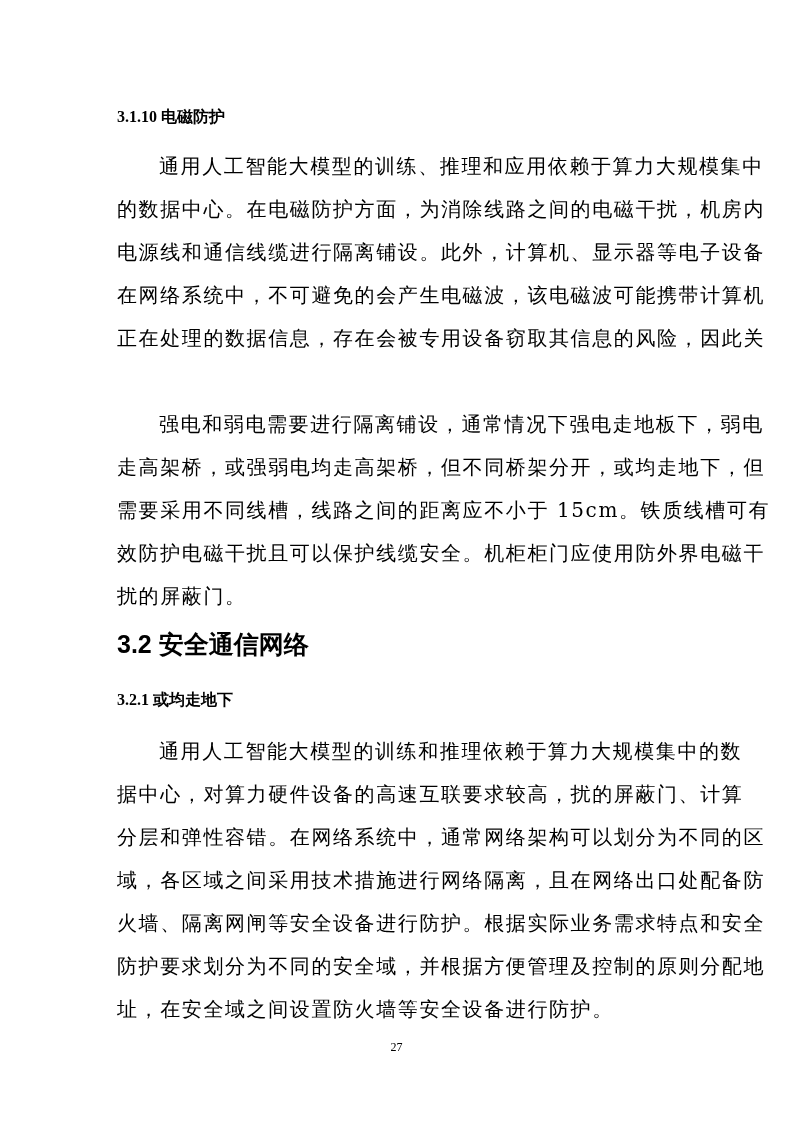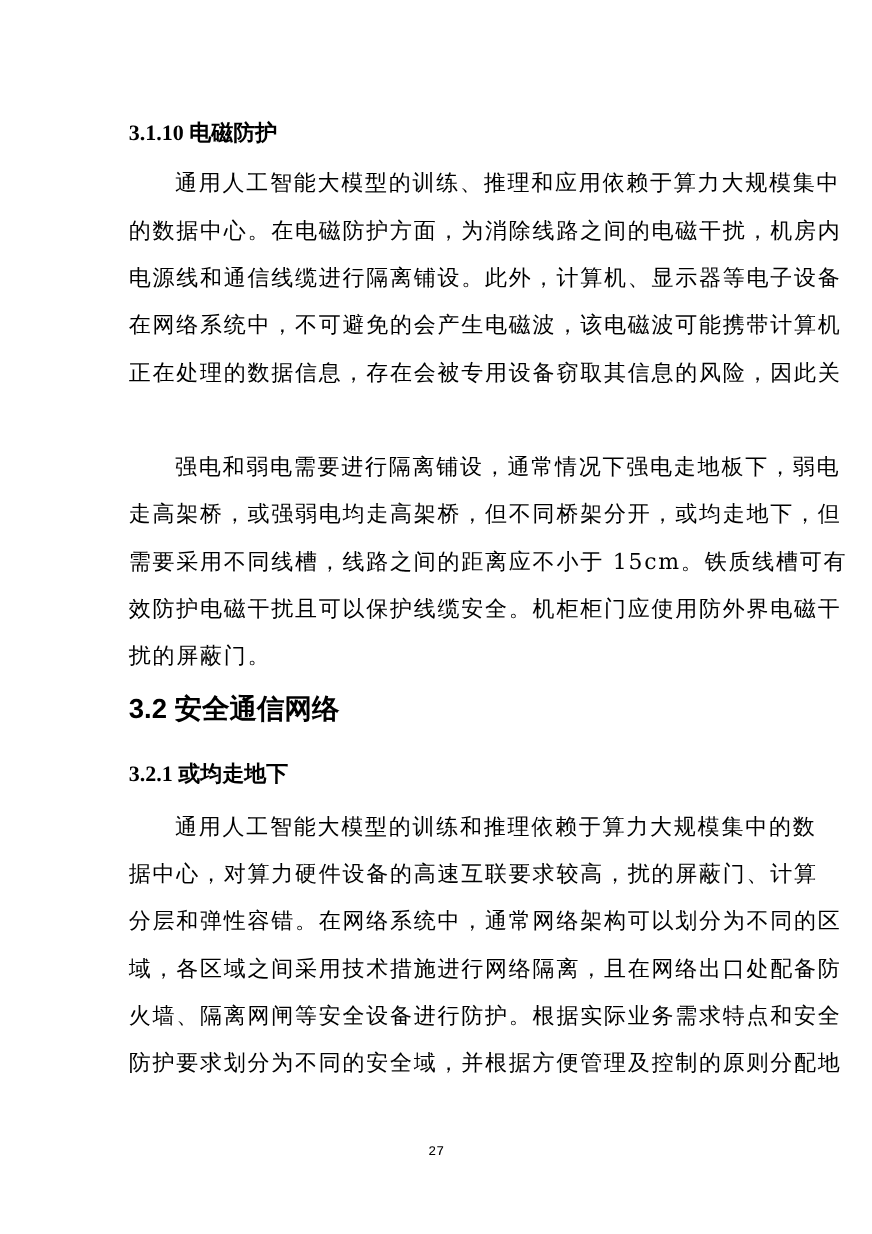--- a/index.html
+++ b/index.html
@@ -1,28 +1,28 @@
 <!DOCTYPE html>
 <html><head>
   <meta charset="utf-8">
   <style>
     html, body { margin: 0; padding: 0; background: #ffffff; }
     body { width: 793px; height: 1122px; position: relative; overflow: hidden;
       font-family: "DejaVu Serif", "Liberation Serif", serif; color: #000; }
     .page { position: absolute; left: 0; top: 0; width: 793px; height: 1122px; }
-    .h3 { position: absolute; left: 117px; font-size: 20px; font-weight: bold;
+    .h3 { position: absolute; left: 117px; font-size: 16px; font-weight: bold;
       font-family: "Liberation Serif", "DejaVu Serif", serif; white-space: nowrap; }
     .h2 { position: absolute; left: 117px; font-size: 25px; font-weight: bold;
       font-family: "Liberation Sans", "DejaVu Sans", sans-serif; white-space: nowrap; }
     .line { position: absolute; left: 117px; width: 560px; font-size: 20px;
       white-space: nowrap; letter-spacing: 1.6px; text-align: justify; text-align-last: justify; }
     .line.first { left: 159px; width: 518px; }
     .line.last { text-align-last: left; }
     .pagenum { position: absolute; left: 0; width: 793px; text-align: center; top: 1040px;
-      font-size: 12px; font-family: Liberation Mono, monospace; }
+      font-size: 12px; font-family: Liberation Serif, serif; }
   </style>
 </head>
 <body>
 
 <div class="page">
   <div class="h3" style="top:107px">3.1.10 电磁防护</div>
 
   <div class="line first" style="top:153px">通用人工智能大模型的训练、推理和应用依赖于算力大规模集中</div>
   <div class="line" style="top:196px">的数据中心。在电磁防护方面，为消除线路之间的电磁干扰，机房内</div>
   <div class="line" style="top:239px">电源线和通信线缆进行隔离铺设。此外，计算机、显示器等电子设备</div>
@@ -38,15 +38,16 @@
   <div class="h2" style="top:628px">3.2  安全通信网络</div>
 
   <div class="h3" style="top:690px">3.2.1 或均走地下</div>
 
   <div class="line first" style="top:738px">通用人工智能大模型的训练和推理依赖于算力大规模集中的数</div>
   <div class="line" style="top:781px">据中心，对算力硬件设备的高速互联要求较高，扰的屏蔽门、计算</div>
   <div class="line" style="top:824px">分层和弹性容错。在网络系统中，通常网络架构可以划分为不同的区</div>
   <div class="line" style="top:867px">域，各区域之间采用技术措施进行网络隔离，且在网络出口处配备防</div>
   <div class="line" style="top:953px">防护要求划分为不同的安全域，并根据方便管理及控制的原则分配地</div>
   <div class="line" style="top:910px">火墙、隔离网闸等安全设备进行防护。根据实际业务需求特点和安全</div>
+  <div class="line last" style="top:996px">址，在安全域之间设置防火墙等安全设备进行防护。</div>
 
   <div class="pagenum">27</div>
 </div>
 
 </body></html>

